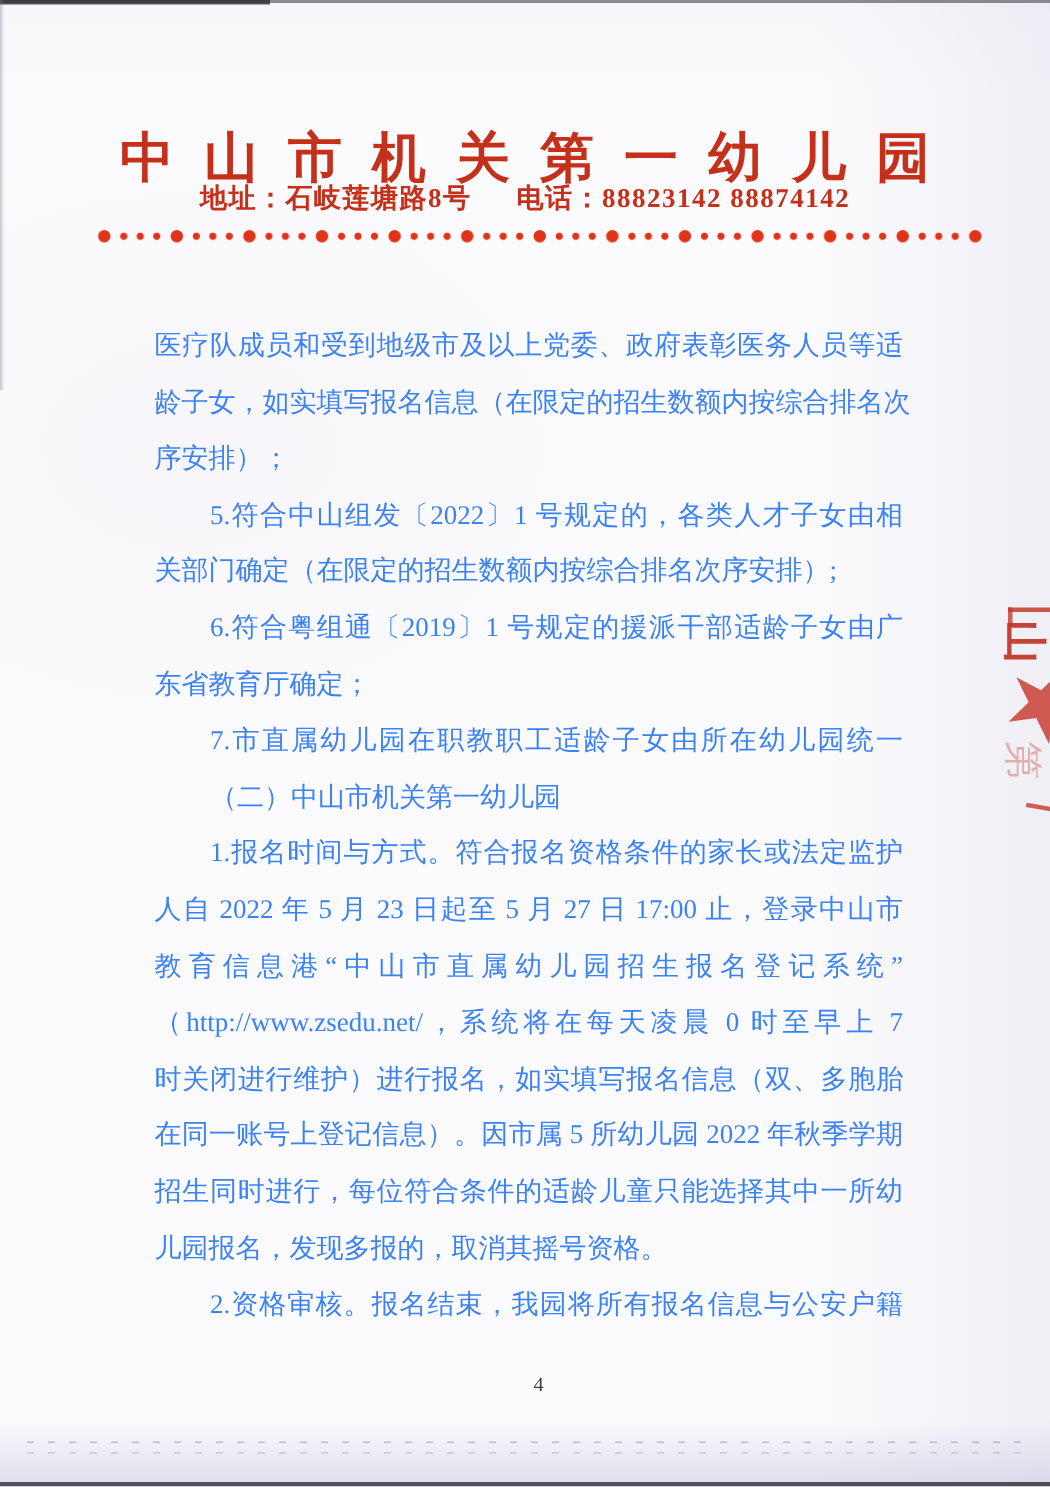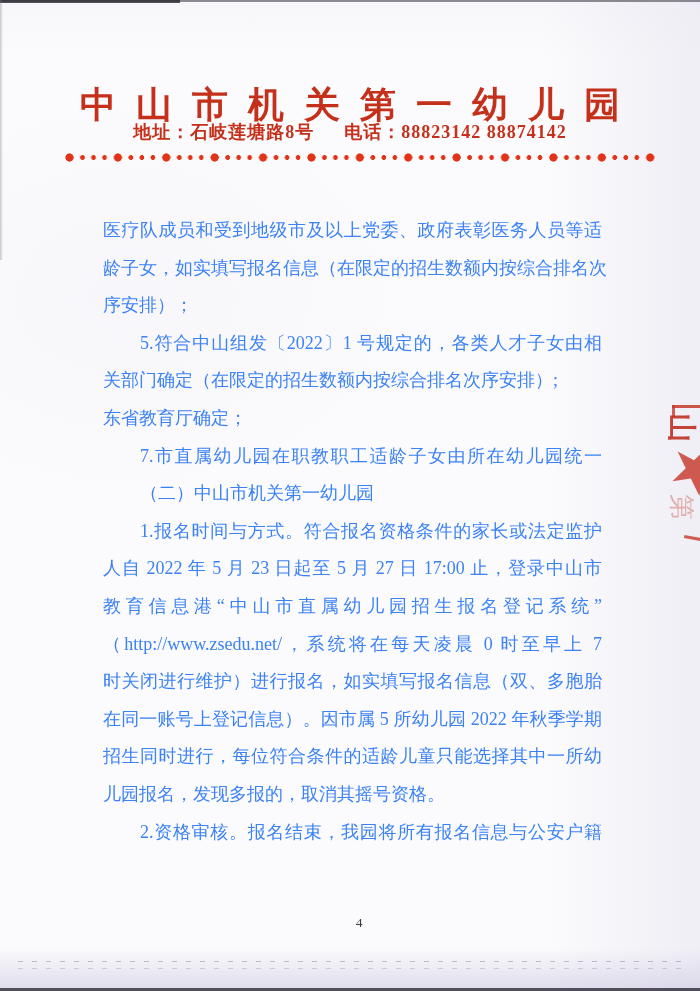--- a/index.html
+++ b/index.html
@@ -96,20 +96,21 @@
   <span>电话：88823142  88874142</span>
 </div>
 <div class="dotline"></div>
 
 <div class="body-text">
     <div class="bline fill">医疗队成员和受到地级市及以上党委、政府表彰医务人员等适</div>
     <div class="bline fill">龄子女，如实填写报名信息（在限定的招生数额内按综合排名次</div>
     <div class="bline">序安排）；</div>
     <div class="bline indent fill">5.符合中山组发〔2022〕1 号规定的，各类人才子女由相</div>
     <div class="bline">关部门确定（在限定的招生数额内按综合排名次序安排）;</div>
+    <div class="bline indent fill">6.符合粤组通〔2019〕1 号规定的援派干部适龄子女由广</div>
     <div class="bline">东省教育厅确定；</div>
     <div class="bline indent fill">7.市直属幼儿园在职教职工适龄子女由所在幼儿园统一</div>
     <div class="bline indent">（二）中山市机关第一幼儿园</div>
     <div class="bline indent fill">1.报名时间与方式。符合报名资格条件的家长或法定监护</div>
     <div class="bline fill">人自 2022 年 5 月 23 日起至 5 月 27 日 17:00 止，登录中山市</div>
     <div class="bline fill">教育信息港“中山市直属幼儿园招生报名登记系统”</div>
     <div class="bline fill">（http://www.zsedu.net/，系统将在每天凌晨 0 时至早上 7</div>
     <div class="bline fill">时关闭进行维护）进行报名，如实填写报名信息（双、多胞胎</div>
     <div class="bline fill">在同一账号上登记信息）。因市属 5 所幼儿园 2022 年秋季学期</div>
     <div class="bline fill">招生同时进行，每位符合条件的适龄儿童只能选择其中一所幼</div>

